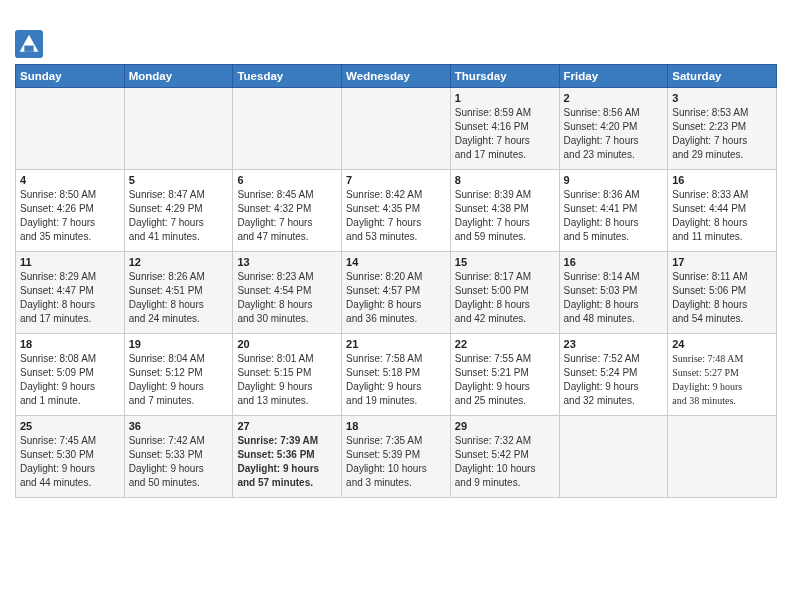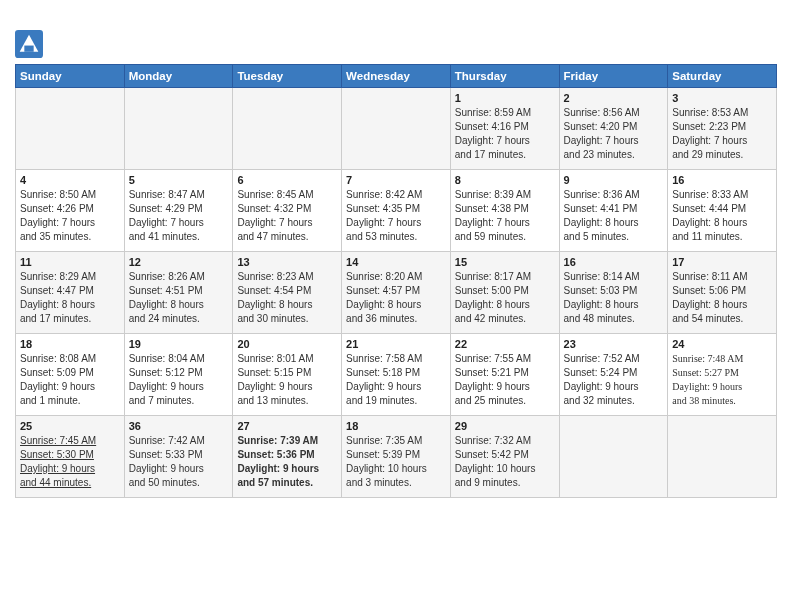--- a/index.html
+++ b/index.html
@@ -307,21 +307,21 @@
             <span class="day-num">24</span>
             <div class="cell-info" style="white-space: pre-line; font-family: Liberation Serif, serif;">Sunrise: 7:48 AM
 Sunset: 5:27 PM
 Daylight: 9 hours
 and 38 minutes.</div>
           </td>
         </tr>
         <tr>
           <td>
             <span class="day-num">25</span>
-            <div class="cell-info" style="white-space: pre-line; text-decoration: underline;">Sunrise: 7:45 AM
+            <div class="cell-info" style="white-space: pre-line;">Sunrise: 7:45 AM
 Sunset: 5:30 PM
 Daylight: 9 hours
 and 44 minutes.</div>
           </td>
           <td>
             <span class="day-num">36</span>
             <div class="cell-info" style="white-space: pre-line;">Sunrise: 7:42 AM
 Sunset: 5:33 PM
 Daylight: 9 hours
 and 50 minutes.</div>

